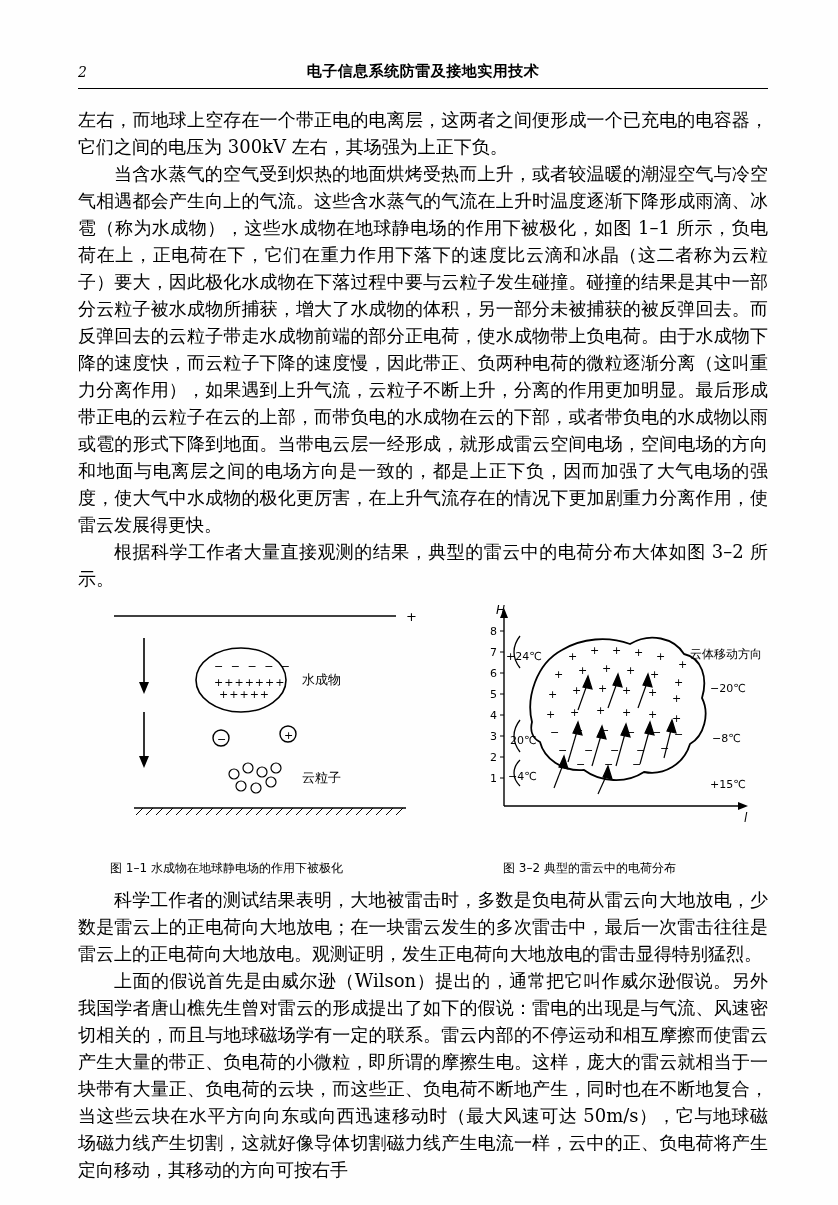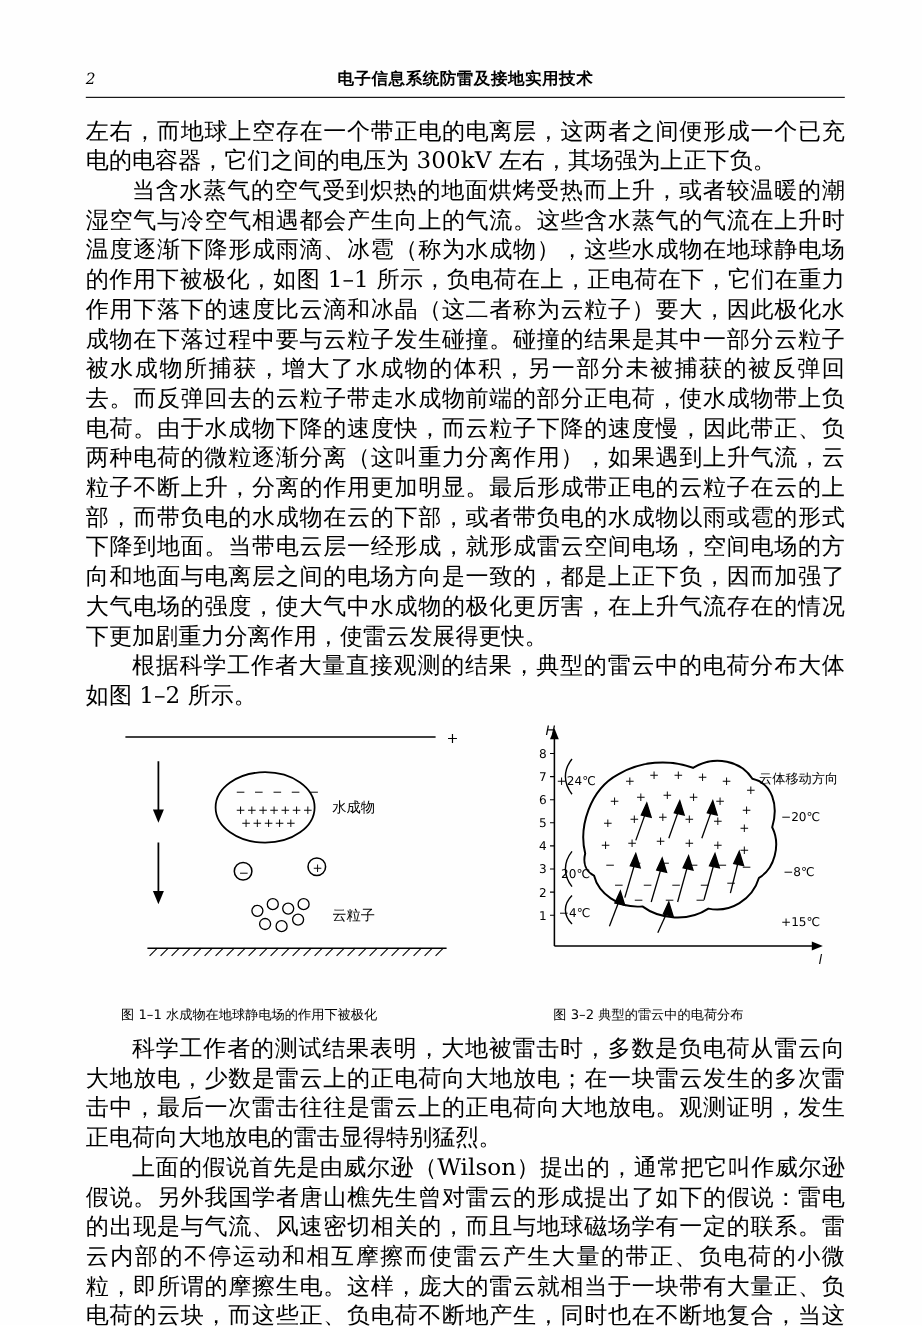--- a/index.html
+++ b/index.html
@@ -55,21 +55,21 @@
   .rule {
     position: absolute;
     left: 0;
     right: 0;
     top: 30px;
     border-bottom: 1.4px solid #000;
   }
   
   .body {
     margin-top: 14px;
-    font-size: 21px;
+    font-size: 18px;
     line-height: 27px;
     text-align: justify;
     text-justify: inter-ideograph;
     font-family: "DejaVu Serif", "Liberation Serif", serif;
   }
   .body p {
     margin: 0;
     text-indent: 2em;
   }
   .body p.noindent {
@@ -113,21 +113,21 @@
 
     <div class="header">
       <div class="folio">2</div>
       <div class="runhead">电子信息系统防雷及接地实用技术</div>
       <div class="rule"></div>
     </div>
 
     <div class="body">
       <p class="noindent">左右，而地球上空存在一个带正电的电离层，这两者之间便形成一个已充电的电容器，它们之间的电压为 300kV 左右，其场强为上正下负。</p>
       <p>当含水蒸气的空气受到炽热的地面烘烤受热而上升，或者较温暖的潮湿空气与冷空气相遇都会产生向上的气流。这些含水蒸气的气流在上升时温度逐渐下降形成雨滴、冰雹（称为水成物），这些水成物在地球静电场的作用下被极化，如图 1–1 所示，负电荷在上，正电荷在下，它们在重力作用下落下的速度比云滴和冰晶（这二者称为云粒子）要大，因此极化水成物在下落过程中要与云粒子发生碰撞。碰撞的结果是其中一部分云粒子被水成物所捕获，增大了水成物的体积，另一部分未被捕获的被反弹回去。而反弹回去的云粒子带走水成物前端的部分正电荷，使水成物带上负电荷。由于水成物下降的速度快，而云粒子下降的速度慢，因此带正、负两种电荷的微粒逐渐分离（这叫重力分离作用），如果遇到上升气流，云粒子不断上升，分离的作用更加明显。最后形成带正电的云粒子在云的上部，而带负电的水成物在云的下部，或者带负电的水成物以雨或雹的形式下降到地面。当带电云层一经形成，就形成雷云空间电场，空间电场的方向和地面与电离层之间的电场方向是一致的，都是上正下负，因而加强了大气电场的强度，使大气中水成物的极化更厉害，在上升气流存在的情况下更加剧重力分离作用，使雷云发展得更快。</p>
-      <p>根据科学工作者大量直接观测的结果，典型的雷云中的电荷分布大体如图 1–2 所示。</p>
+      <p>根据科学工作者大量直接观测的结果，典型的雷云中的电荷分布大体如图 3–2 所示。</p>
     </div>
 
     <div class="figures">
 
       <div class="fig fig-left">
         <svg width="330" height="232" viewBox="0 0 330 232" xmlns="http://www.w3.org/2000/svg">
 
           <line x1="8" y1="14" x2="290" y2="14" stroke="#000" stroke-width="1.4"></line>
           <text x="300" y="19" font-size="13">+</text>
 

